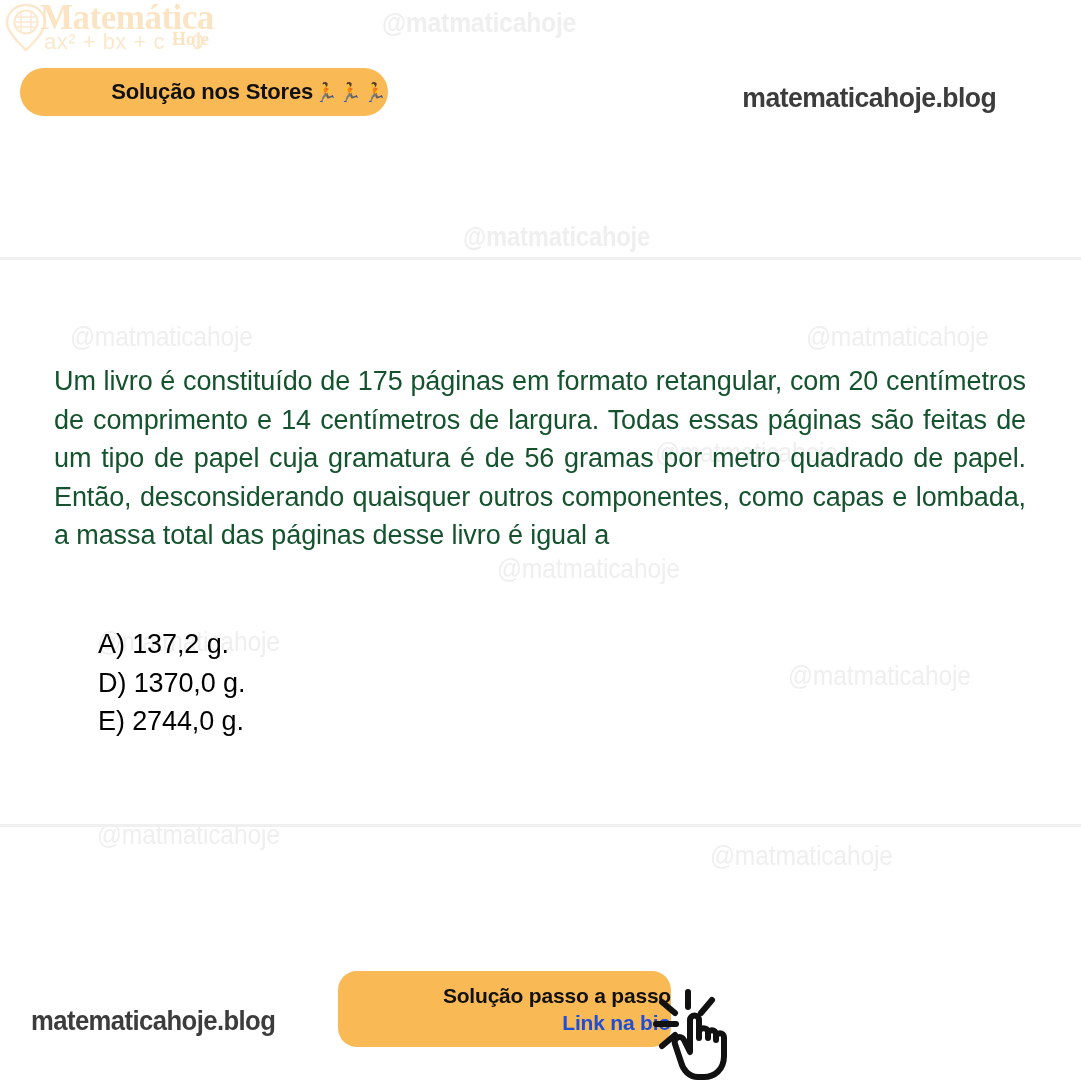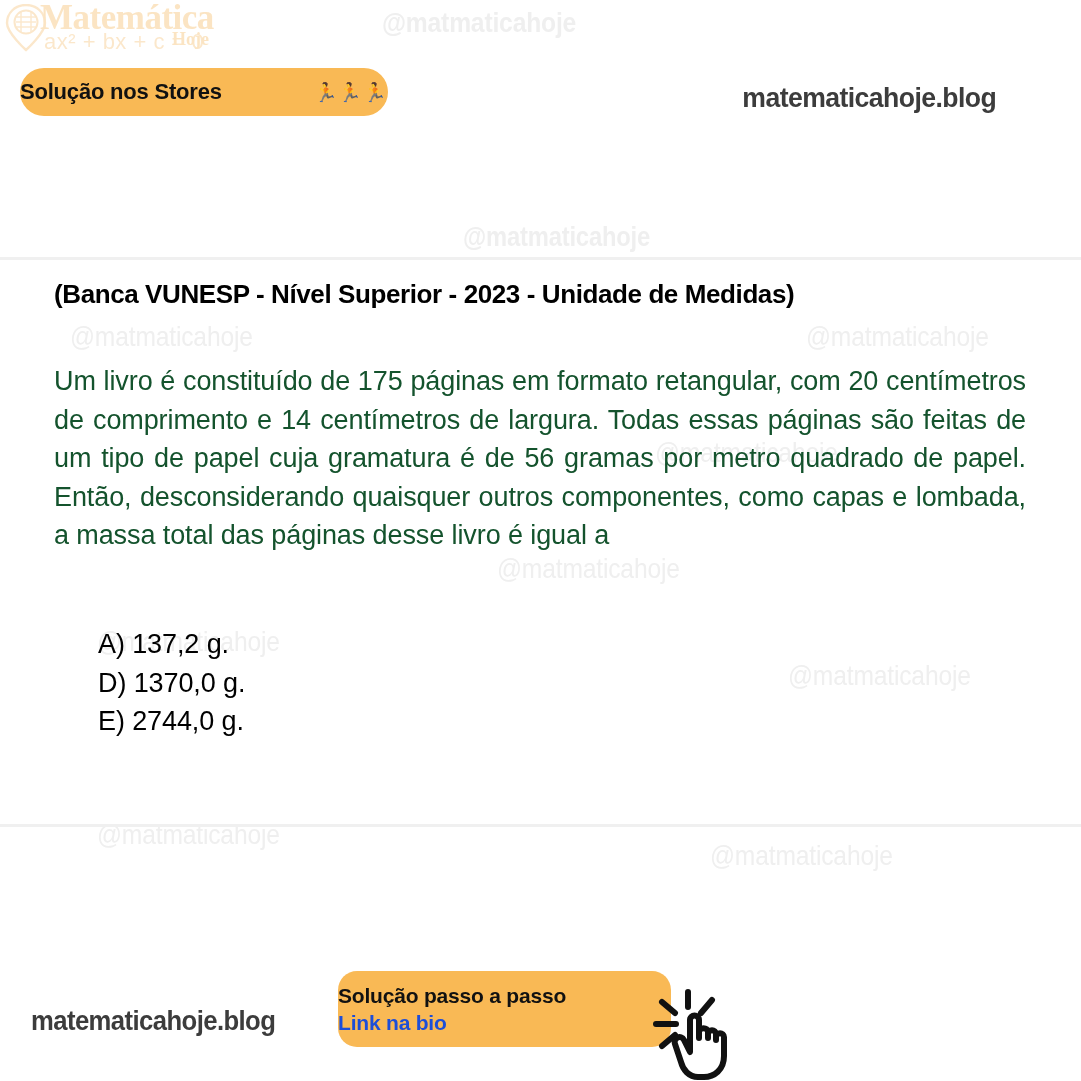--- a/index.html
+++ b/index.html
@@ -85,21 +85,21 @@
   #store-btn {
     position: absolute;
     left: 20px;
     top: 68px;
     width: 368px;
     height: 48px;
     background: #f9b955;
     border-radius: 24px;
     display: flex;
     align-items: center;
-    justify-content: space-between;
+    justify-content: flex-end;
     box-sizing: border-box;
     cursor: pointer;
   }
   #store-btn .lbl {
     font-family: "Liberation Sans", sans-serif;
     font-weight: 700;
     font-size: 22px;
     color: #111111;
     letter-spacing: -0.2px;
   }
@@ -189,21 +189,21 @@
   #cta-btn {
     position: absolute;
     left: 338px;
     top: 971px;
     width: 333px;
     height: 76px;
     background: #f9b955;
     border-radius: 19px;
     display: flex;
     flex-direction: column;
-    align-items: flex-start;
+    align-items: flex-end;
     justify-content: center;
     cursor: pointer;
   }
   #cta-btn .l1 {
     font-family: "Liberation Sans", sans-serif;
     font-weight: 700;
     font-size: 21px;
     color: #111111;
     letter-spacing: -0.2px;
     line-height: 27px;
@@ -263,21 +263,20 @@
   <div id="store-btn">
     <span class="lbl">Solução nos Stores</span>
     <span class="runners">🏃🏃🏃</span>
   </div>
 
   <div id="header-url">matematicahoje.blog</div>
 
   <div class="rule" id="rule-top"></div>
   <div class="rule" id="rule-bottom"></div>
 
-  <div id="q-title">(Banca VUNESP - Nível Superior - 2023 - Unidade de Medidas)</div>
   <div id="q-body">Um livro é constituído de 175 páginas em formato retangular, com 20 centímetros de comprimento e 14 centímetros de largura. Todas essas páginas são feitas de um tipo de papel cuja gramatura é de 56 gramas por metro quadrado de papel. Então, desconsiderando quaisquer outros componentes, como capas e lombada, a massa total das páginas desse livro é igual a</div>
   <div id="q-options">
       <div class="opt">A) 137,2 g.</div>
       <div class="opt">D) 1370,0 g.</div>
       <div class="opt">E) 2744,0 g.</div>
     </div>
 
   <div id="footer-url">matematicahoje.blog</div>
 
   <div id="cta-btn">

